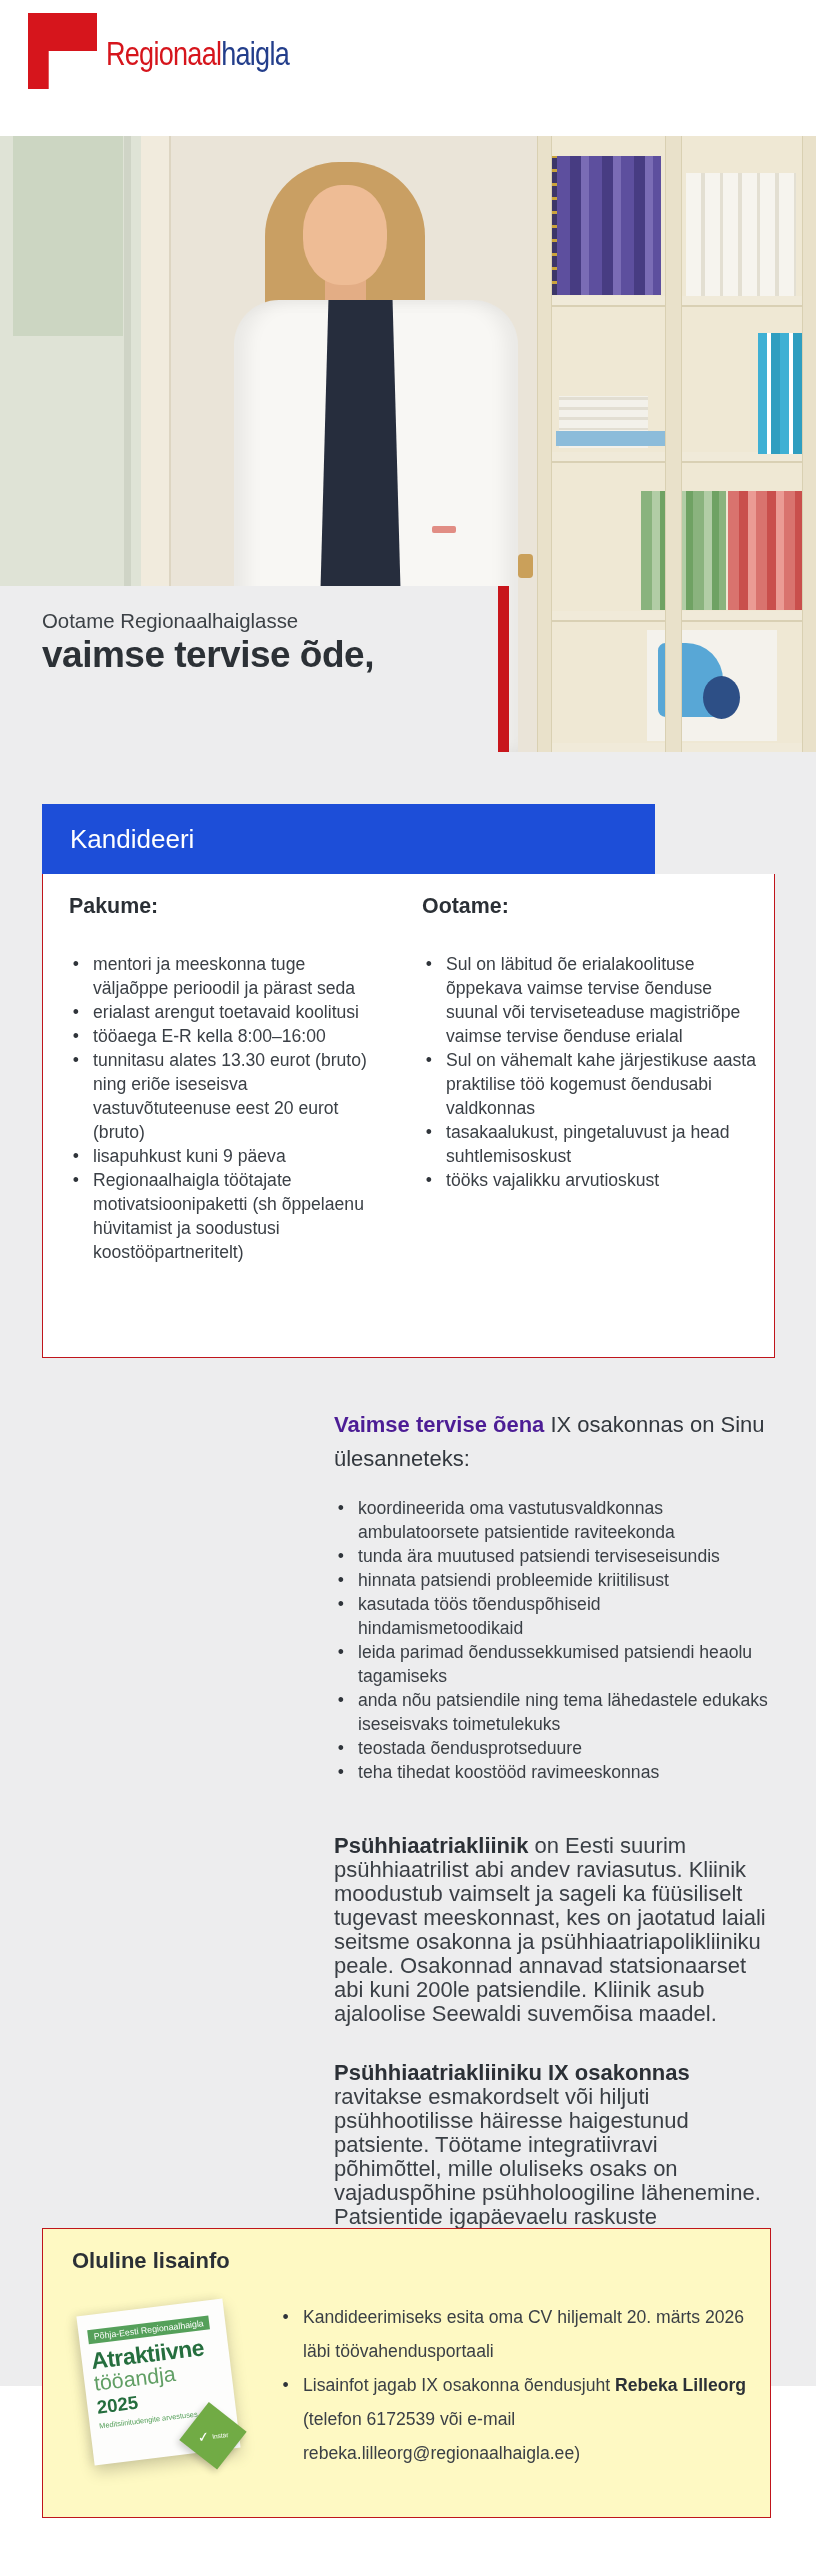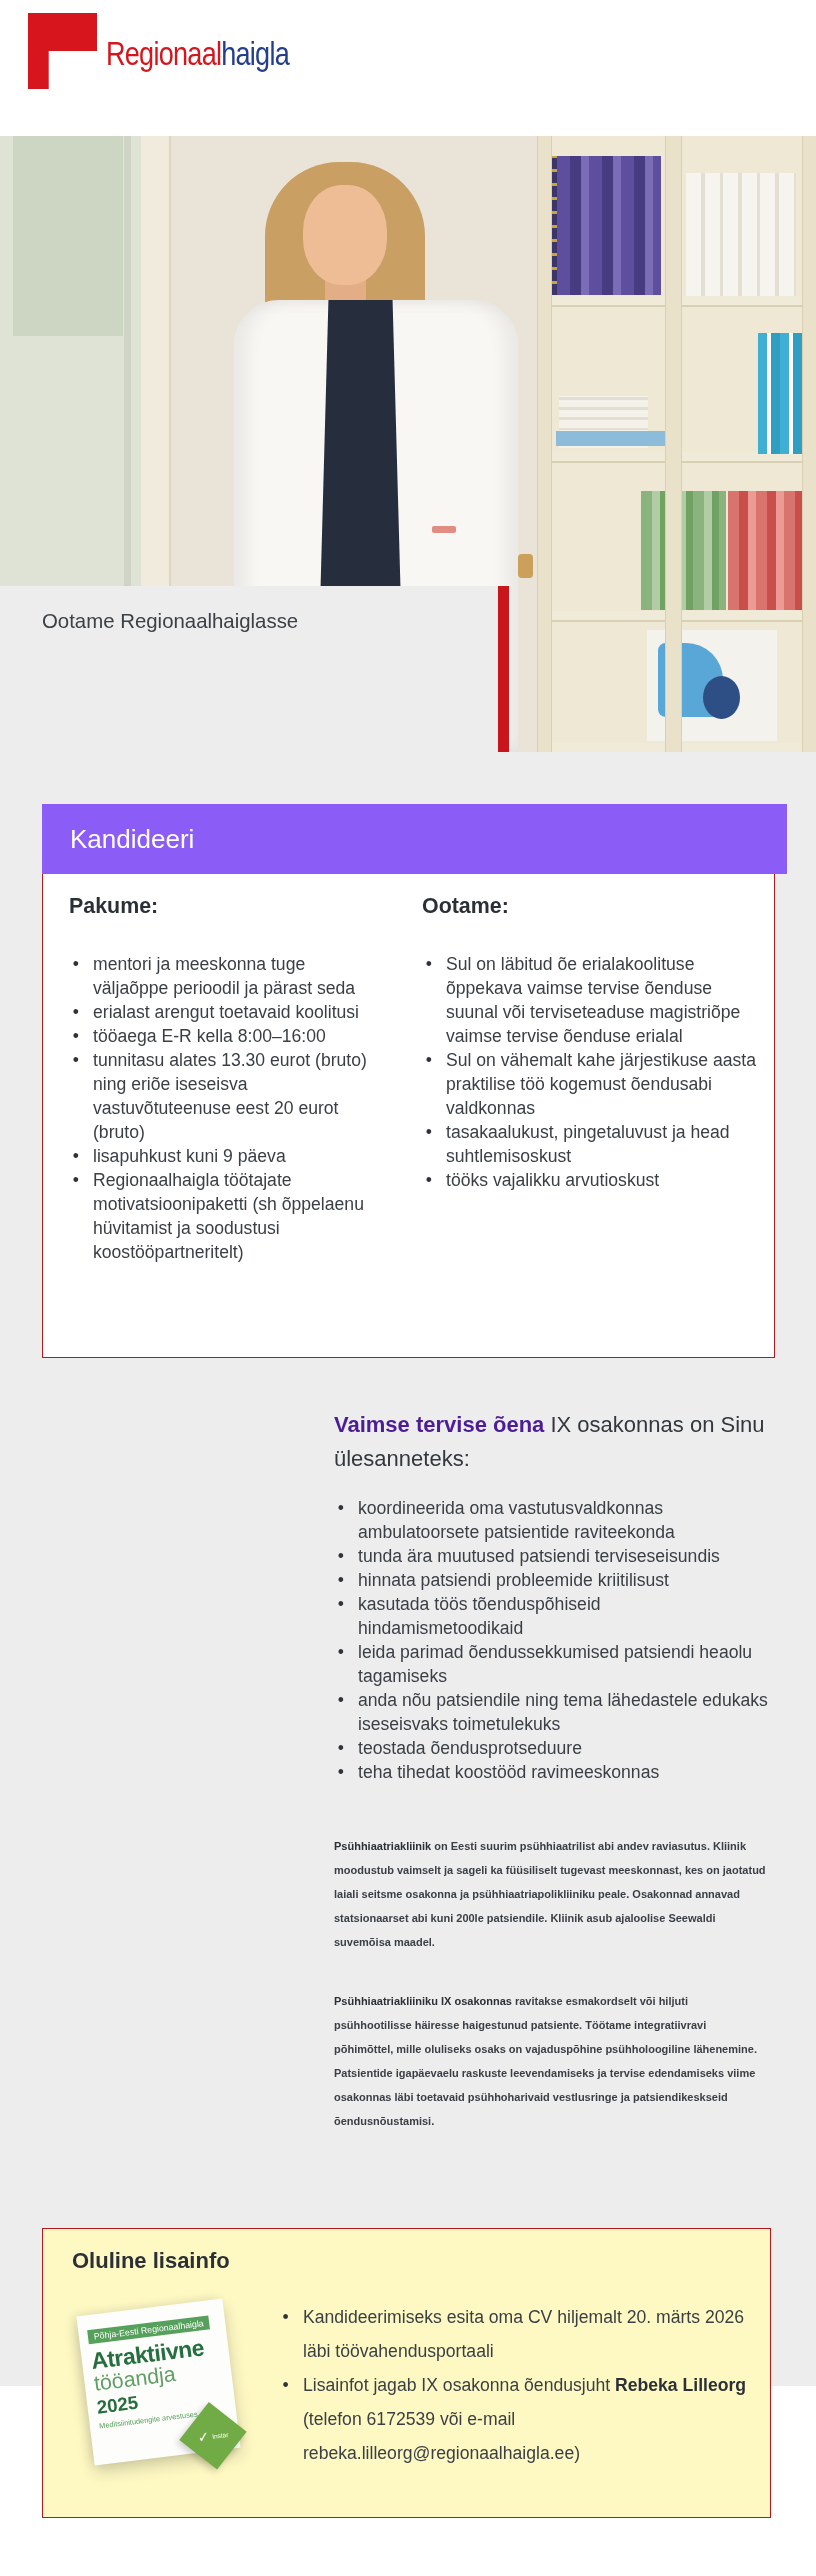--- a/index.html
+++ b/index.html
@@ -63,42 +63,42 @@
   .hero-stripe{position:absolute;left:498px;top:586px;width:11px;height:166px;background:#c8161c;}
   .hero-intro{position:absolute;left:42px;top:610px;font-size:20.4px;color:#3c4146;}
   .hero-title{position:absolute;left:42px;top:634px;font-size:37px;font-weight:bold;color:#2c3136;letter-spacing:-0.5px;}
   .hero-sub{position:absolute;left:42px;top:692px;width:399px;font-size:20.4px;line-height:27px;color:#3c4146;}
   .hero-sub b{color:#2c3136;}
 
   
   .gray-band{position:absolute;left:0;top:752px;width:817px;height:1634px;background:#ededee;}
 
   
-  .apply-banner{position:absolute;left:42px;top:804px;width:745px;height:70px;background:#8b5cf6;cursor:pointer;}
+  .apply-banner{position:absolute;left:42px;top:804px;width:613px;height:70px;background:#1d4ed8;cursor:pointer;}
   .apply-banner span{display:block;padding-left:28px;line-height:70px;font-size:26px;color:#ffffff;}
 
   
   .panel{position:absolute;left:42px;top:874px;width:733px;height:484px;box-sizing:border-box;
     background:#ffffff;border:1.9px solid #c0151b;border-top:0;}
   .col{position:absolute;top:20.4px;}
   .col-left{left:26px;width:306px;}
   .col-right{left:379px;width:343px;}
   .panel h3,.sec-heading-text{margin:0;}
   .panel h3{font-size:21.4px;color:#2b3036;}
   ul.dots{list-style:none;margin:33px 0 0 0;padding:0;}
   ul.dots li{position:relative;padding-left:24px;font-size:17.6px;line-height:24px;color:#3a3f45;}
   ul.dots li::before{content:"•";position:absolute;left:3.7px;color:#2f343a;}
 
   
   .tasks{position:absolute;left:334px;top:1408px;width:434px;}
   .tasks-heading{font-size:22px;line-height:34px;color:#33383e;}
   .tasks-heading b{color:#4c1d95;}
   .tasks ul.dots{margin-top:20.4px;}
   .tasks ul.dots li{font-size:17.6px;line-height:24px;}
-  .tasks p{margin:0;font-size:11px;line-height:24px;color:#3a3f45;font-weight:bold;}
+  .tasks p{margin:0;font-size:22px;line-height:24px;color:#3a3f45;}
   .tasks p b{color:#2b3036;}
   .tasks .p1{margin-top:50px;}
   .tasks .p2{margin-top:35px;}
 
   
   .info-box{position:absolute;left:42px;top:2228px;width:729px;height:290px;box-sizing:border-box;
     background:#fef9c3;border:1.9px solid #c0151b;}
   .info-heading{position:absolute;left:29px;top:18.6px;font-size:22px;font-weight:bold;color:#2b3036;}
   .info-list{position:absolute;left:234px;top:71px;width:483px;list-style:none;margin:0;padding:0;}
   .info-list li{position:relative;padding-left:26px;font-size:17.6px;line-height:34px;color:#3a3f45;}
@@ -172,20 +172,21 @@
       <div class="coat"></div>
       <div class="shirt"></div>
       <div class="name-tag"></div>
       <div class="watch"></div>
     </div>
   </div>
 
   <div class="hero-overlay"></div>
   <div class="hero-stripe"></div>
   <div class="hero-intro">Ootame Regionaalhaiglasse</div>
+  <div class="hero-title">vaimse tervise õde,</div>
 
   <div class="apply-banner">
     <span>Kandideeri</span>
   </div>
 
   <div class="panel">
     <div class="col col-left">
       <h3>Pakume:</h3>
       <ul class="dots">
         <li>mentori ja meeskonna tuge väljaõppe perioodil ja pärast seda</li>

